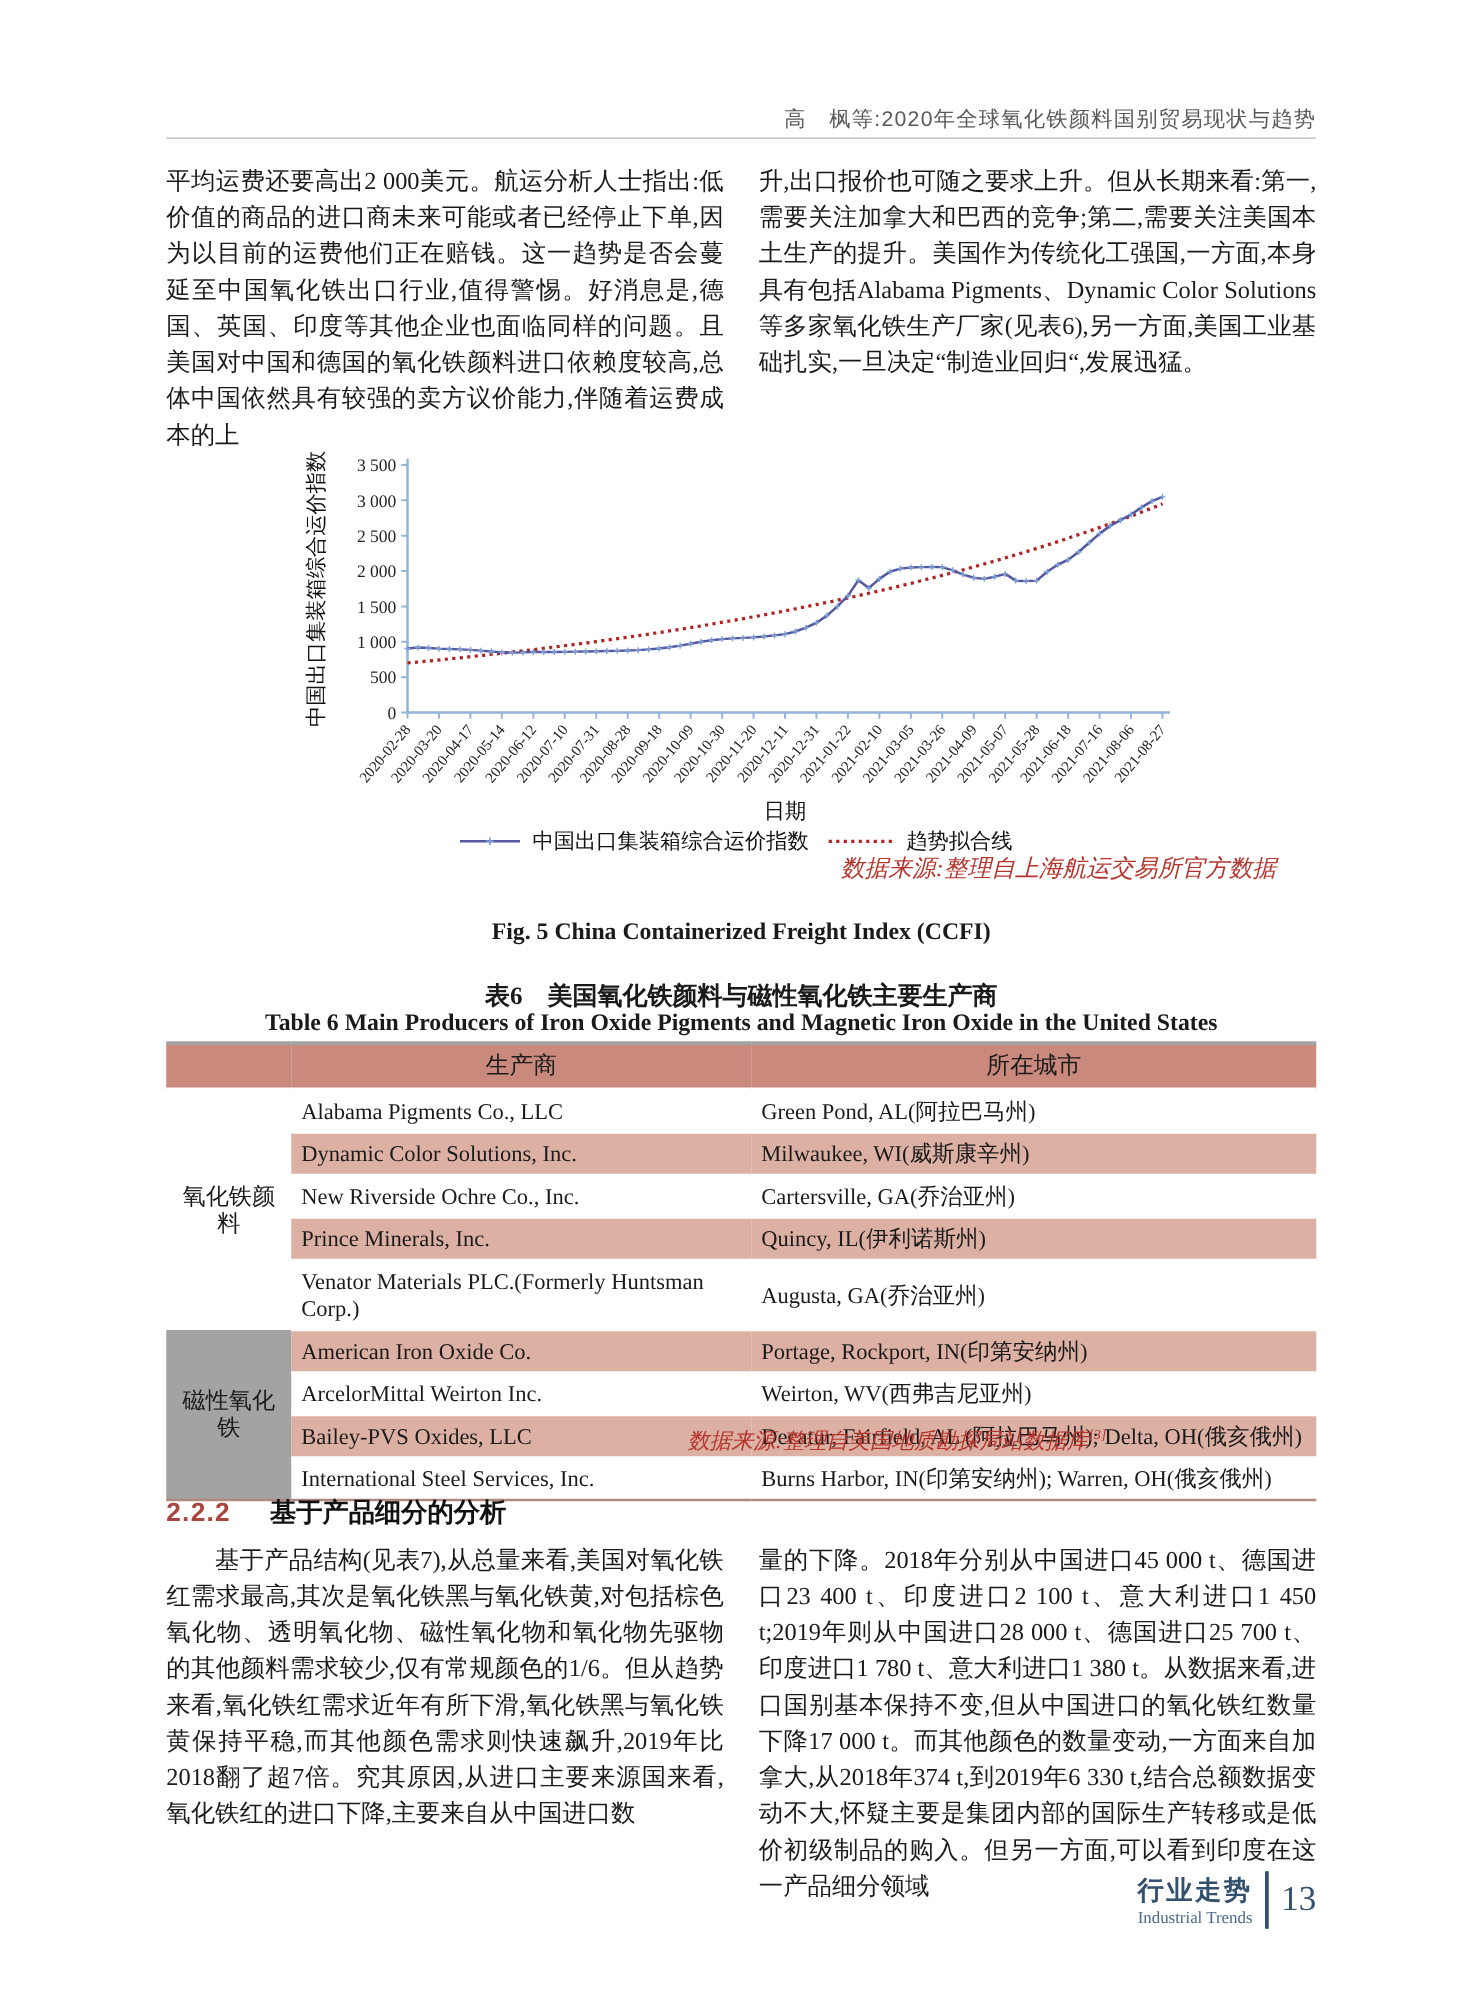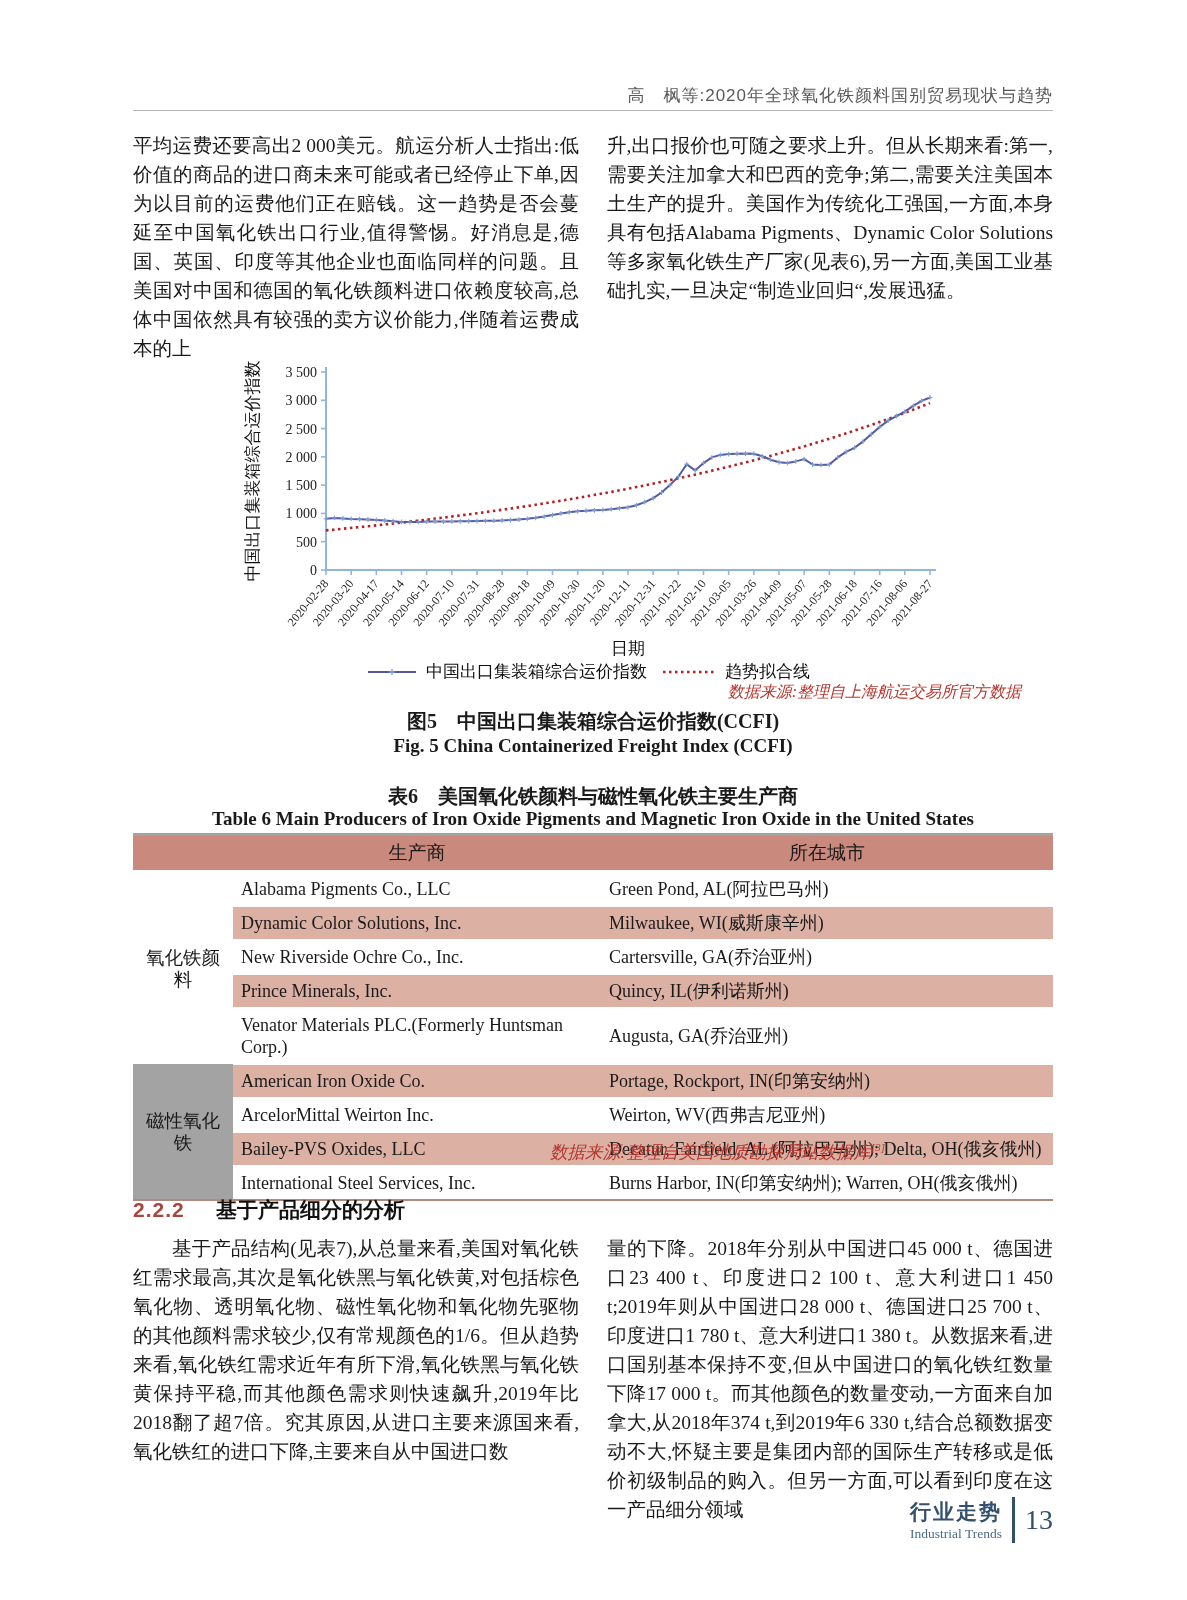--- a/index.html
+++ b/index.html
@@ -18,21 +18,21 @@
   .body-top { top: 131px; }
   .body-bottom { top: 1234px; }
   .indent-first { text-indent: 2em; }
 
   .figure-block { position: absolute; top: 360px; left: 238px; width: 700px; }
   .legend-row { display: flex; justify-content: center; align-items: center; gap: 8px;
     font-size: 17px; margin-top: -6px; }
   .legend-row .lbl { color: #111; }
 
   .fig-source { position: absolute; top: 682px; left: 133px; width: 888px; text-align: right;
-    color: #b5342c; font-size: 16px; font-style: italic; }
+    color: #b5342c; font-size: 19px; font-style: italic; }
   .caption-zh { position: absolute; top: 708px; left: 133px; width: 920px; text-align: center;
     font-weight: bold; font-size: 20px; }
   .caption-en { position: absolute; top: 735px; left: 133px; width: 920px; text-align: center;
     font-weight: bold; font-size: 19px; }
 
   .tbl-title-zh { position: absolute; top: 783px; left: 133px; width: 920px; text-align: center;
     font-weight: bold; font-size: 20px; }
   .tbl-title-en { position: absolute; top: 808px; left: 133px; width: 920px; text-align: center;
     font-weight: bold; font-size: 19px; }
 
@@ -309,21 +309,20 @@
       </svg>
       <span class="lbl">中国出口集装箱综合运价指数</span>
       <svg width="56" height="12" style="margin-left:6px">
         <line x1="2" y1="6" x2="54" y2="6" stroke="#b22222" stroke-width="2.6" stroke-dasharray="2.5 3.5"></line>
       </svg>
       <span class="lbl">趋势拟合线</span>
     </div>
   </div>
 
   <div class="fig-source">数据来源:整理自上海航运交易所官方数据</div>
-  <div class="caption-zh">图5　中国出口集装箱综合运价指数(CCFI)</div>
   <div class="caption-en">Fig. 5   China Containerized Freight Index (CCFI)</div>
 
   <div class="tbl-title-zh">表6　美国氧化铁颜料与磁性氧化铁主要生产商</div>
   <div class="tbl-title-en">Table 6   Main Producers of Iron Oxide Pigments and Magnetic Iron Oxide in the United States</div>
 
   <table class="producers">
     <thead>
       <tr>
         <th></th>
         <th>生产商</th>

